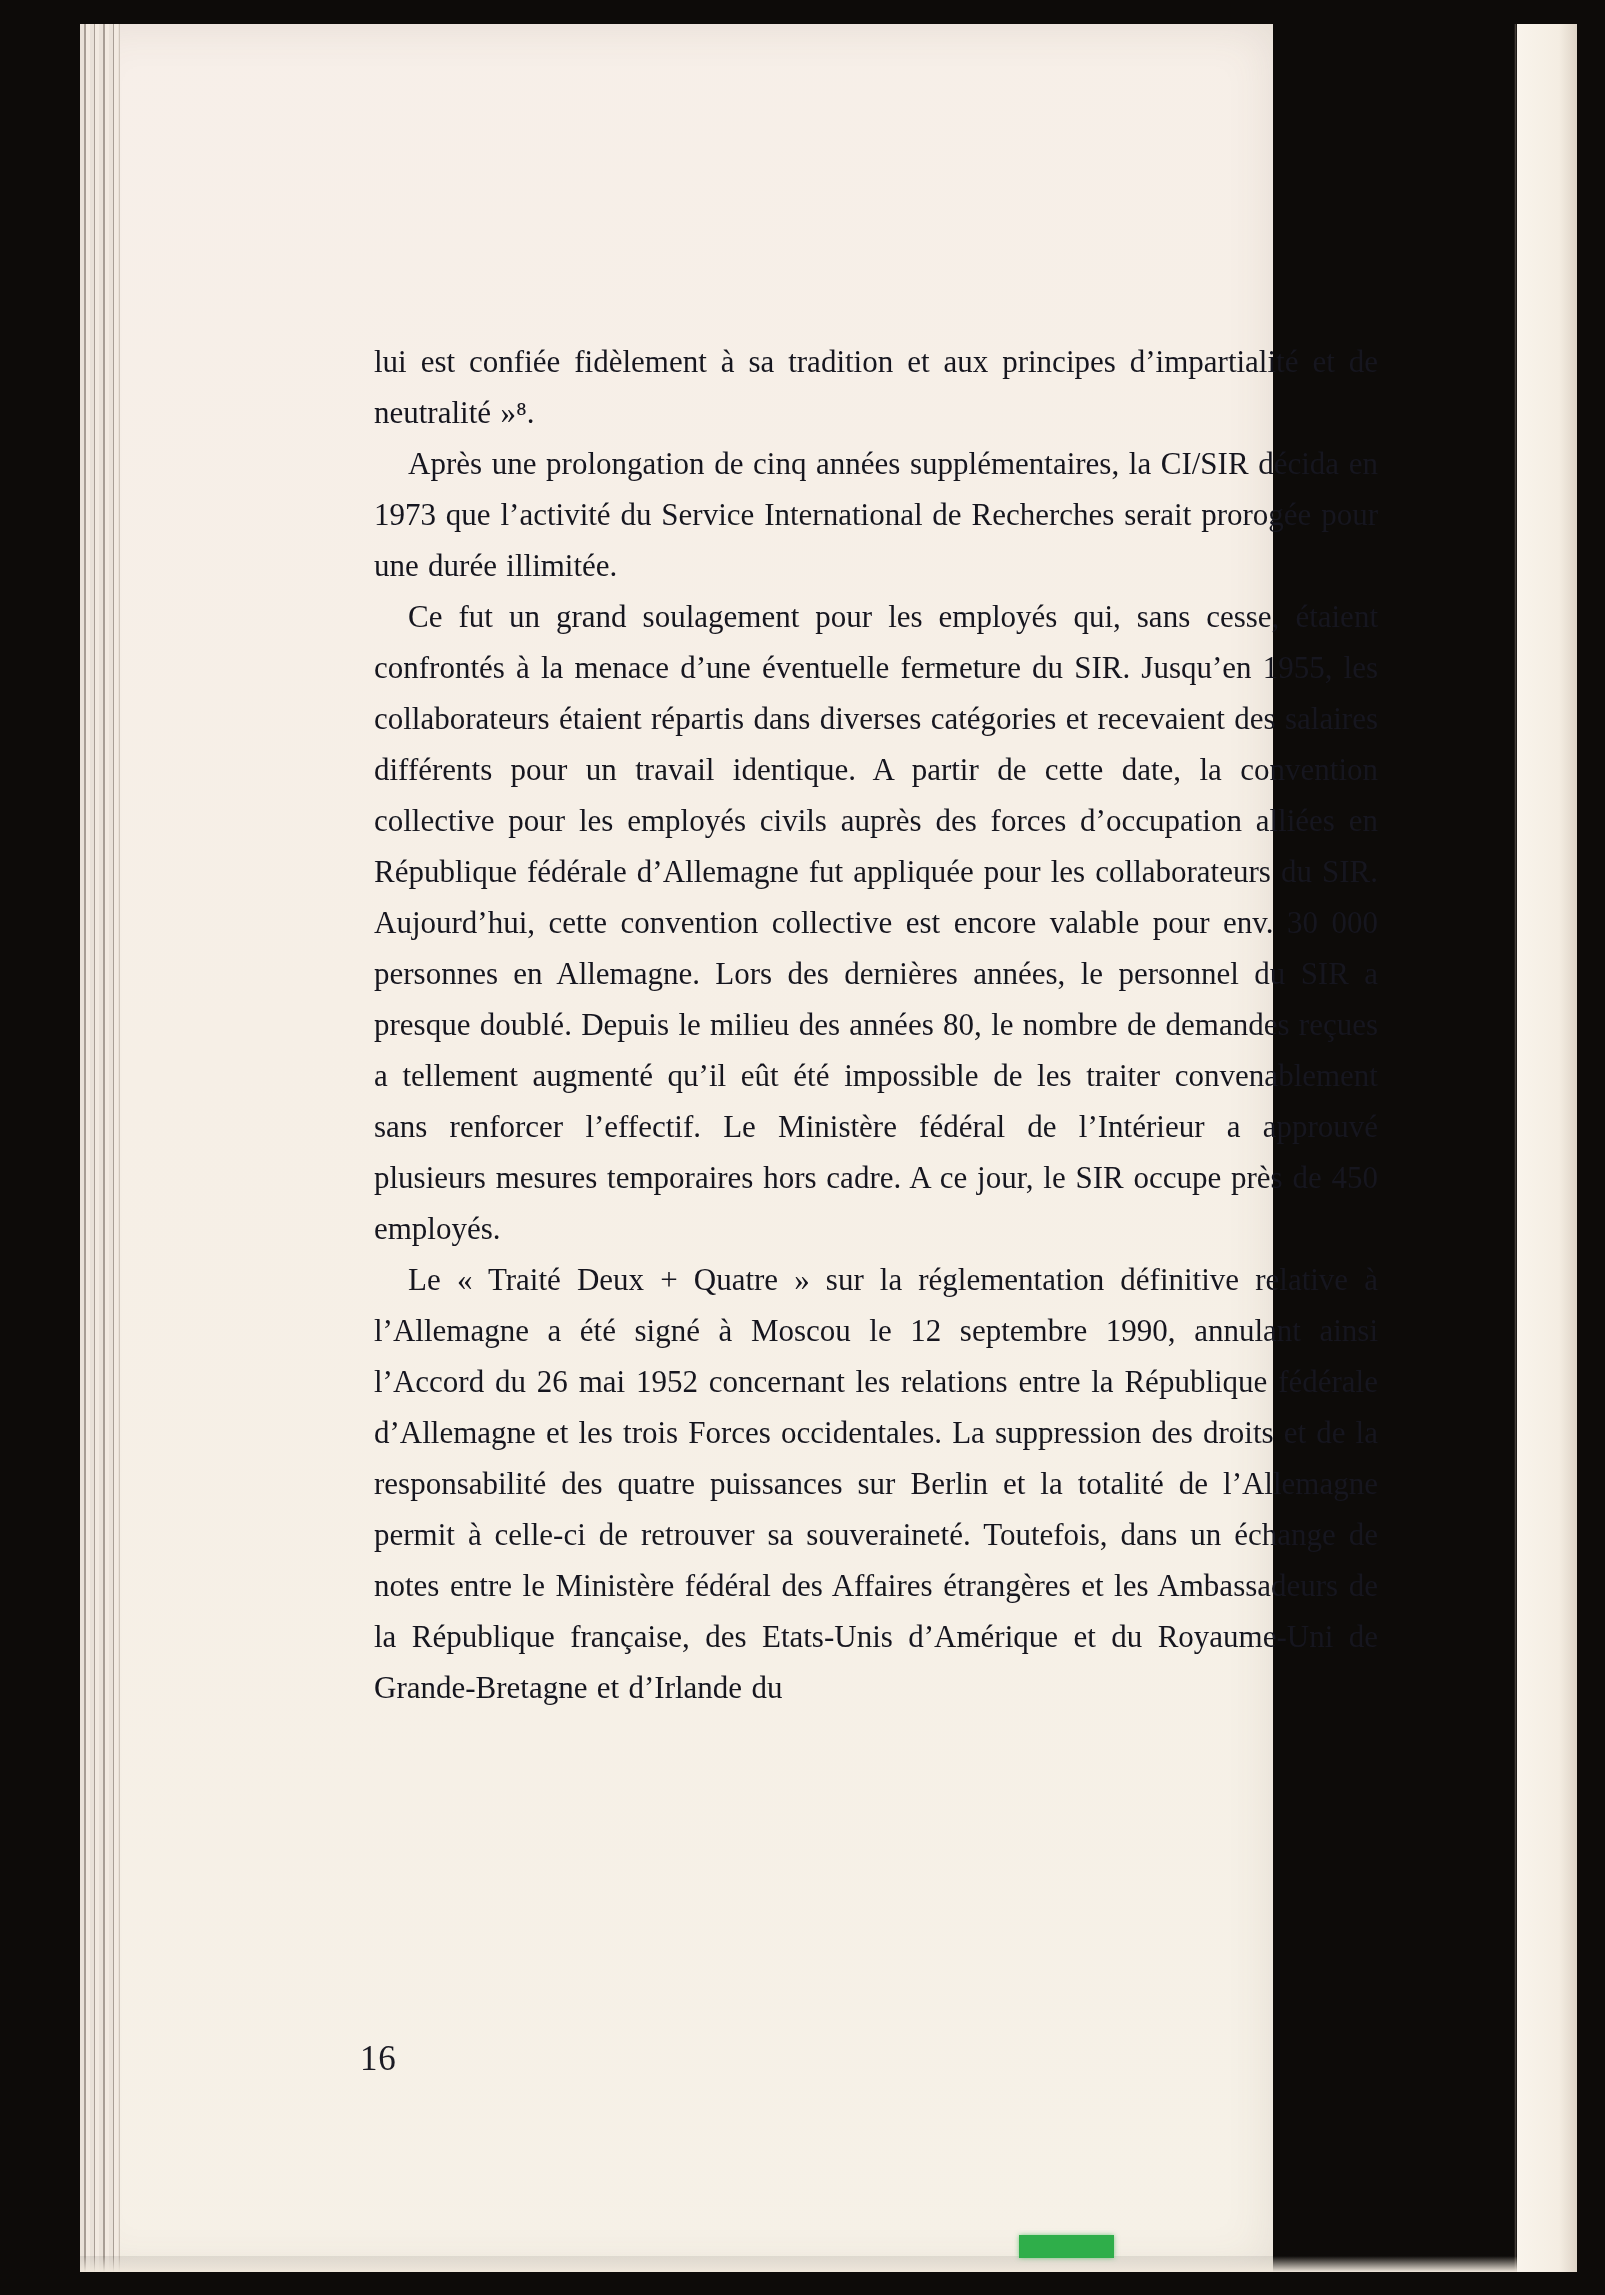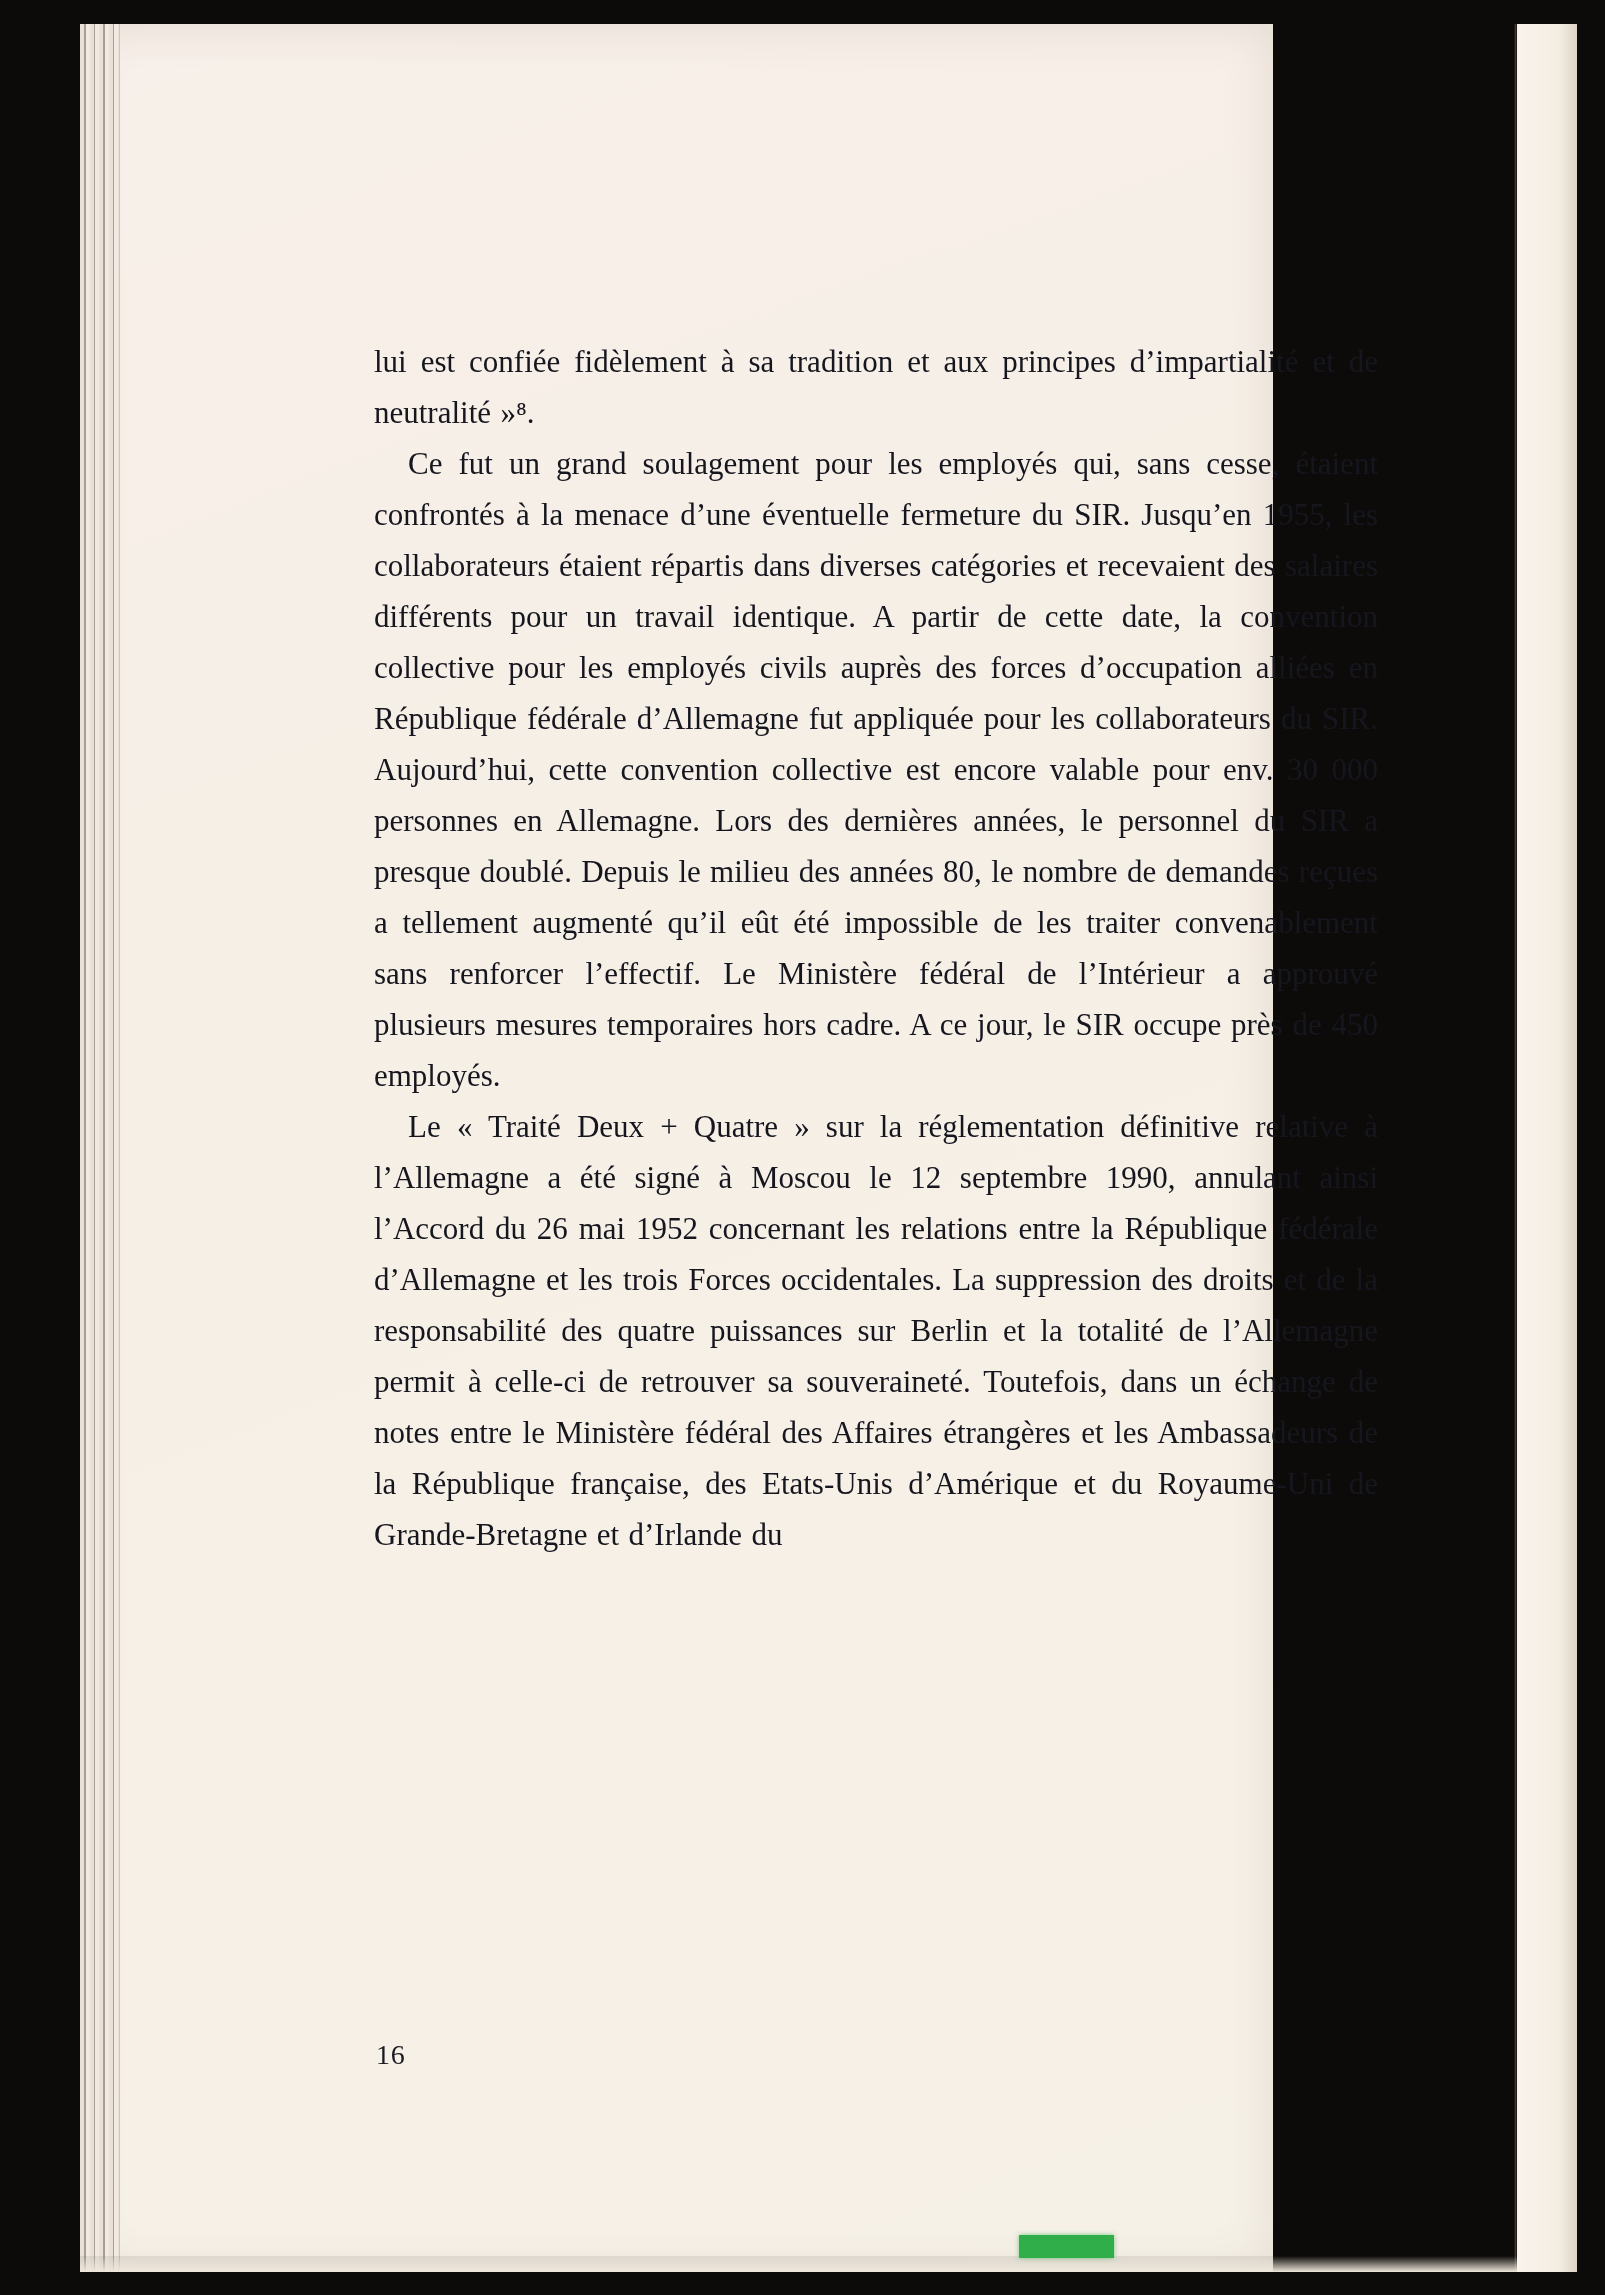--- a/index.html
+++ b/index.html
@@ -102,40 +102,41 @@
   .text-block p {
     margin: 0;
     word-spacing: 1.6px;
   }
   .text-block p.indent {
     text-indent: 1.1em;
   }
 
   .page-number {
     position: absolute;
-    left: 296px;
+    left: 280px;
     top: 2015px;
-    font-size: 28px;
+    font-size: 35px;
     color: #1b1b24;
     letter-spacing: 0.8px;
   }
 </style>
 </head>
 <body>
 
 <div class="scan-page">
 
   <div class="page-stack-edges"></div>
 
   <div class="right-page-sliver"></div>
   <div class="right-fold-line"></div>
   <div class="bottom-page-sliver"></div>
 
   <div class="text-block">
     <p>lui est confiée fidèlement à sa tradition et aux principes d’impartialité et de neutralité »⁸.</p>
+    <p class="indent">Après une prolongation de cinq années supplémentaires, la CI/SIR décida en 1973 que l’activité du Service International de Recherches serait prorogée pour une durée illimitée.</p>
     <p class="indent">Ce fut un grand soulagement pour les employés qui, sans cesse, étaient confrontés à la menace d’une éventuelle fermeture du SIR. Jusqu’en 1955, les collaborateurs étaient répartis dans diverses catégories et recevaient des salaires différents pour un travail identique. A partir de cette date, la convention collective pour les employés civils auprès des forces d’occupation alliées en République fédérale d’Allemagne fut appliquée pour les collaborateurs du SIR. Aujourd’hui, cette convention collective est encore valable pour env. 30 000 personnes en Allemagne. Lors des dernières années, le personnel du SIR a presque doublé. Depuis le milieu des années 80, le nombre de demandes reçues a tellement augmenté qu’il eût été impossible de les traiter convenablement sans renforcer l’effectif. Le Ministère fédéral de l’Intérieur a approuvé plusieurs mesures temporaires hors cadre. A ce jour, le SIR occupe près de 450 employés.</p>
     <p class="indent">Le « Traité Deux + Quatre » sur la réglementation définitive relative à l’Allemagne a été signé à Moscou le 12 septembre 1990, annulant ainsi l’Accord du 26 mai 1952 concernant les relations entre la République fédérale d’Allemagne et les trois Forces occidentales. La suppression des droits et de la responsabilité des quatre puissances sur Berlin et la totalité de l’Allemagne permit à celle-ci de retrouver sa souveraineté. Toutefois, dans un échange de notes entre le Ministère fédéral des Affaires étrangères et les Ambassadeurs de la République française, des Etats-Unis d’Amérique et du Royaume-Uni de Grande-Bretagne et d’Irlande du</p>
   </div>
 
   <div class="page-number">16</div>
 
   <div class="green-artifact"></div>
 
 </div>
 

